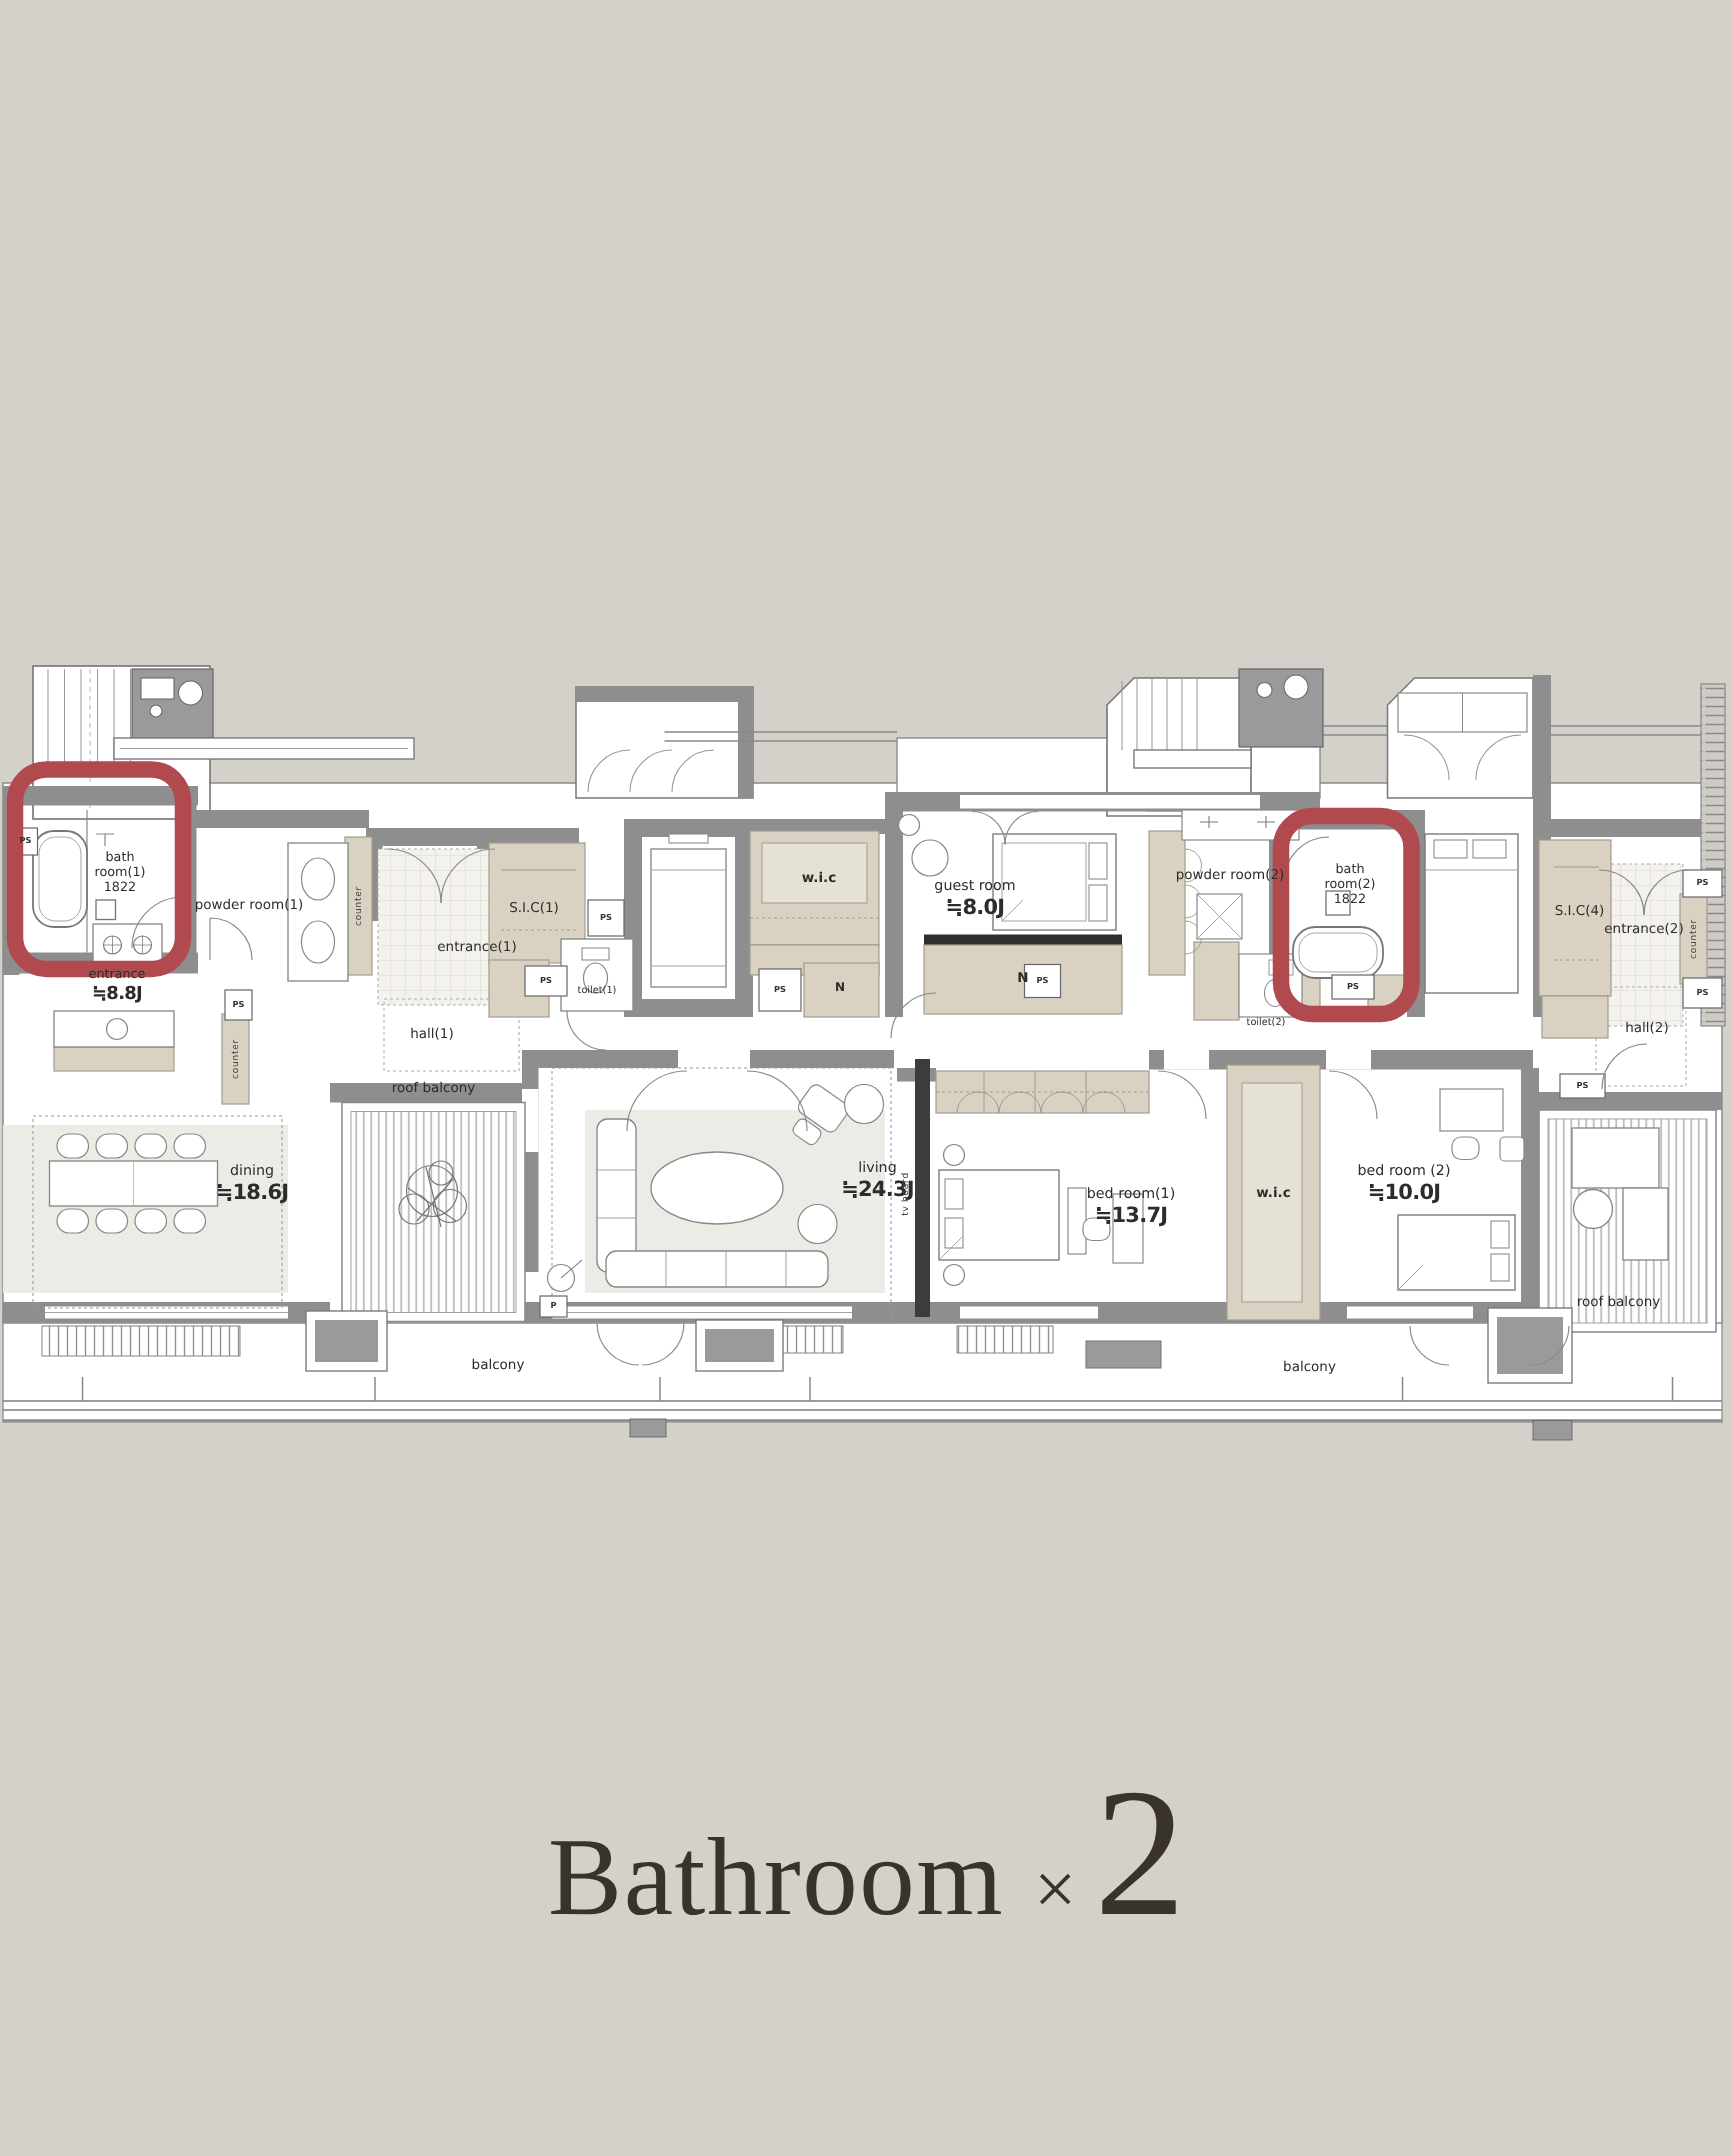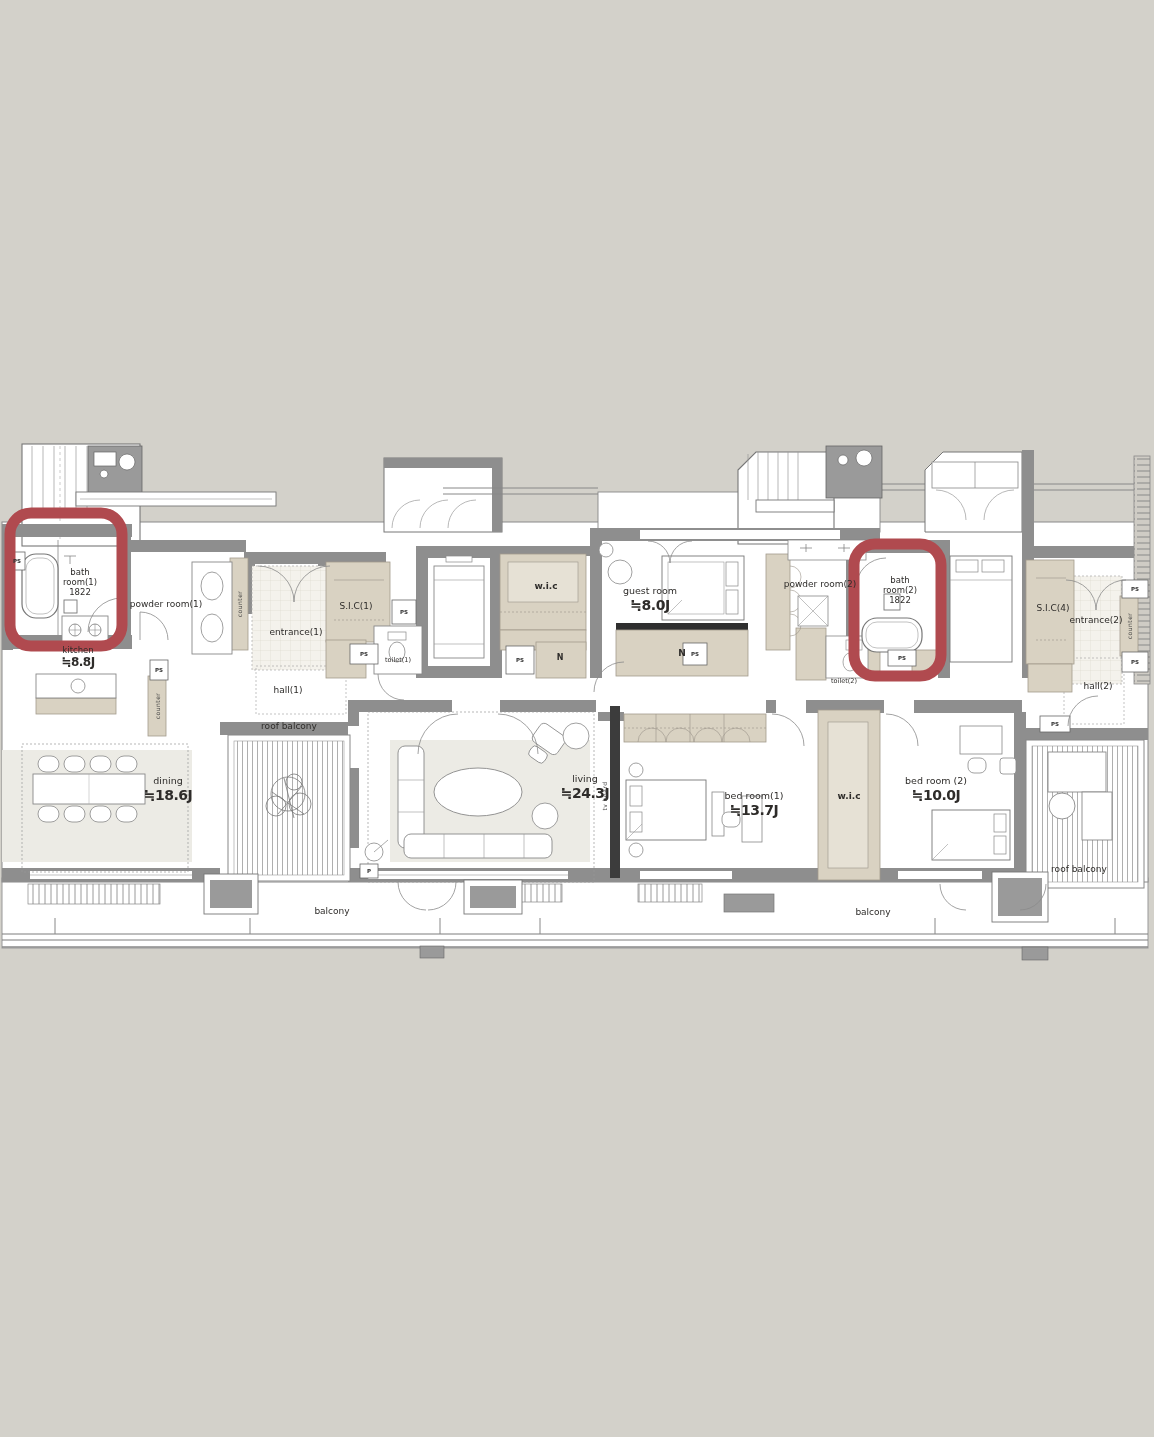--- a/index.html
+++ b/index.html
@@ -418,22 +418,22 @@
     <path d="M692,541 A22,22 0 0 0 670,563"></path>
   </g>
 
   <rect x="10" y="513" width="112" height="133" rx="21" fill="none" stroke="#b04a4f" stroke-width="11"></rect>
   <rect x="854" y="544" width="87" height="132" rx="21" fill="none" stroke="#b04a4f" stroke-width="11"></rect>
 </svg>
 
 <div class="lbl bathlbl" style="left:80px;top:582px;"><span>bath
 room(1)</span><br><span>1822</span></div>
 <div class="lbl s9" style="left:166px;top:604px;">powder room(1)</div>
-<div class="lbl room small" style="left:78px;top:658px;"><span class="nm">kitchen</span><span class="sz">≒8.8J</span></div>
-<div class="lbl s9" style="left:296px;top:632px;">entrance(1)</div>
+<div class="lbl room small" style="left:78px;top:658px;"><span class="nm">entrance</span><span class="sz">≒8.8J</span></div>
+<div class="lbl s9" style="left:296px;top:632px;padding-left:44px;">entrance(1)</div>
 <div class="lbl s9" style="left:356px;top:606px;">S.I.C(1)</div>
 <div class="lbl s7" style="left:398px;top:661px;">toilet(1)</div>
 <div class="lbl s9" style="left:288px;top:690px;">hall(1)</div>
 <div class="lbl s9 bold" style="left:546px;top:586px;">w.i.c</div>
 <div class="lbl s8 bold" style="left:560px;top:658px;">N</div>
 <div class="lbl room" style="left:650px;top:600px;"><span class="nm">guest room</span><span class="sz">≒8.0J</span></div>
 <div class="lbl s9 bold" style="left:682px;top:653px;">N</div>
 <div class="lbl s9" style="left:820px;top:584px;">powder room(2)</div>
 <div class="lbl s7" style="left:844px;top:682px;">toilet(2)</div>
 <div class="lbl bathlbl" style="left:900px;top:590px;"><span>bath
@@ -459,14 +459,17 @@
 <div class="ps" style="left:404px;top:612px;">PS</div>
 <div class="ps" style="left:364px;top:654px;">PS</div>
 <div class="ps" style="left:520px;top:660px;">PS</div>
 <div class="ps" style="left:695px;top:654px;">PS</div>
 <div class="ps" style="left:902px;top:658px;">PS</div>
 <div class="ps" style="left:1135px;top:589px;">PS</div>
 <div class="ps" style="left:1135px;top:662px;">PS</div>
 <div class="ps" style="left:1055px;top:724px;">PS</div>
 <div class="ps" style="left:369px;top:871px;">P</div>
 
-
+<div class="title">
+  <span class="word">Bathroom</span><span class="times">×</span><span class="count">2</span>
 </div>
 
+</div>
+
 </body></html>

